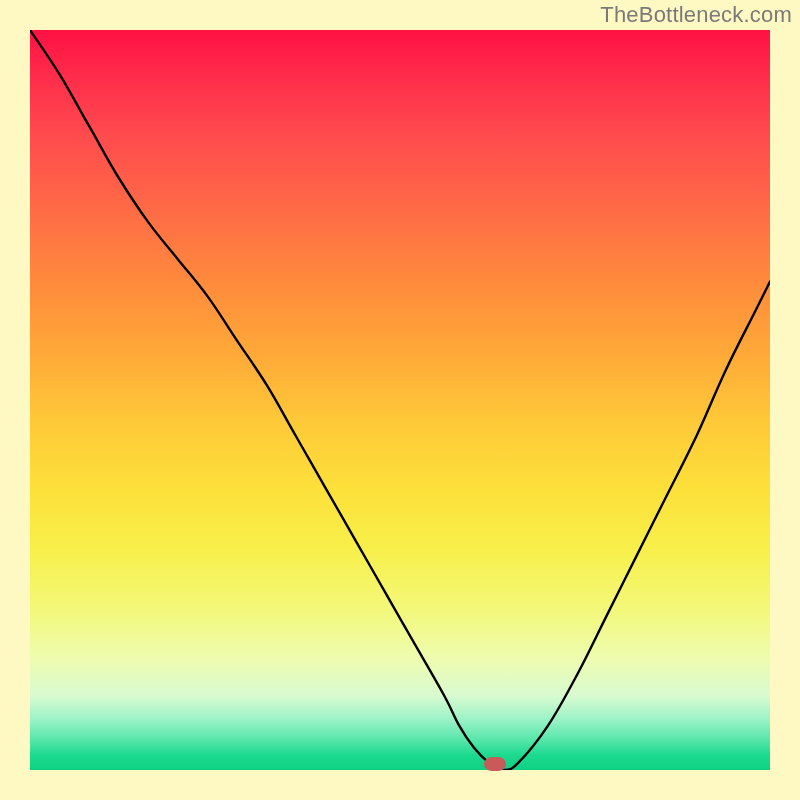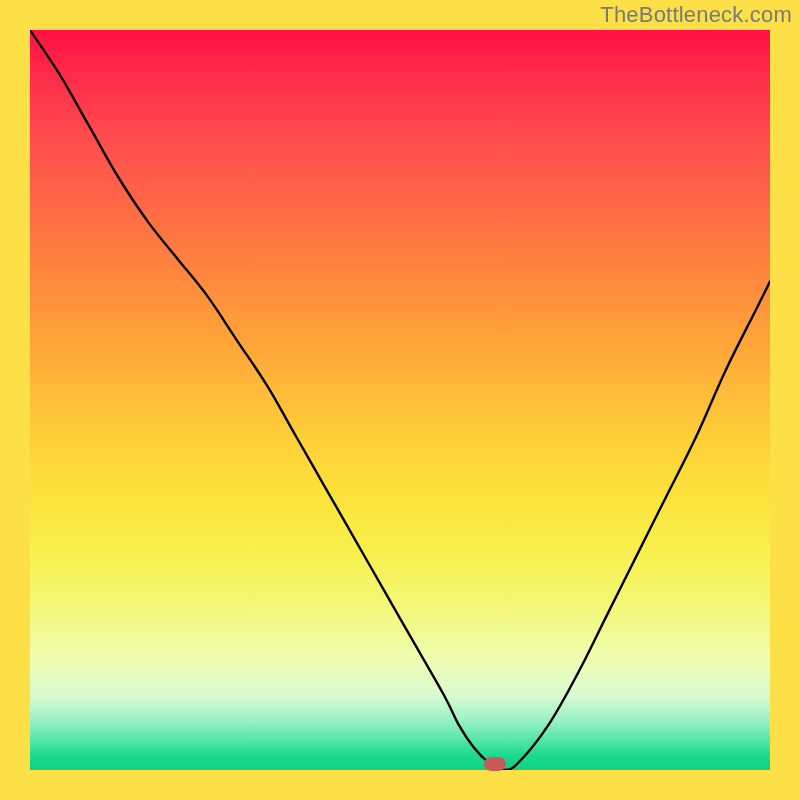--- a/index.html
+++ b/index.html
@@ -8,21 +8,21 @@
     width: 800px;
     height: 800px;
     background: #000;
     overflow: hidden;
     font-family: Arial, Helvetica, sans-serif;
   }
   .outer {
     position: relative;
     width: 800px;
     height: 800px;
-    background: #fde047;
+    background: #fef9c3;
   }
   .watermark {
     position: absolute;
     top: 2px;
     right: 8px;
     color: #7a7a7a;
     font-size: 22px;
     font-weight: 500;
     letter-spacing: 0.2px;
     z-index: 5;

